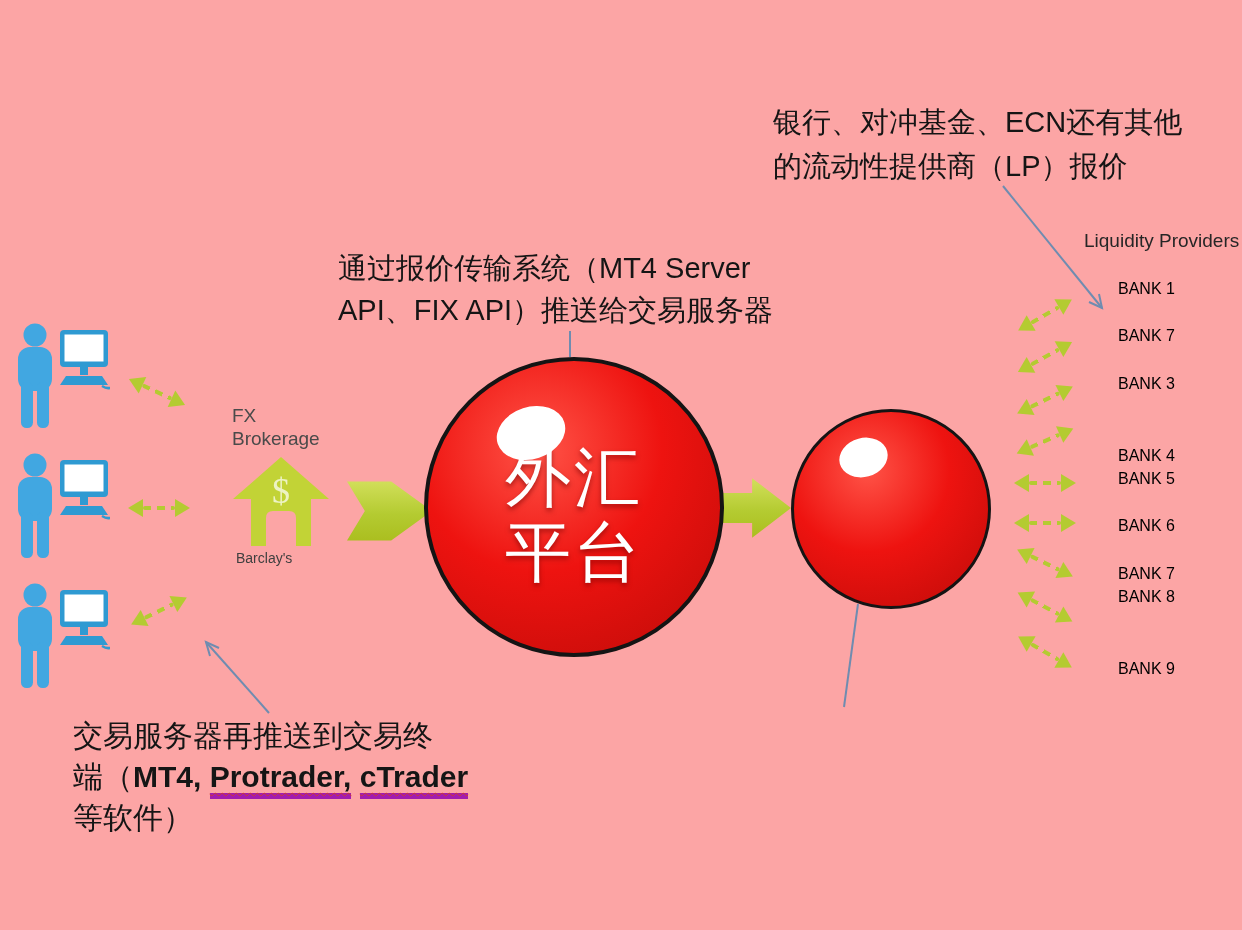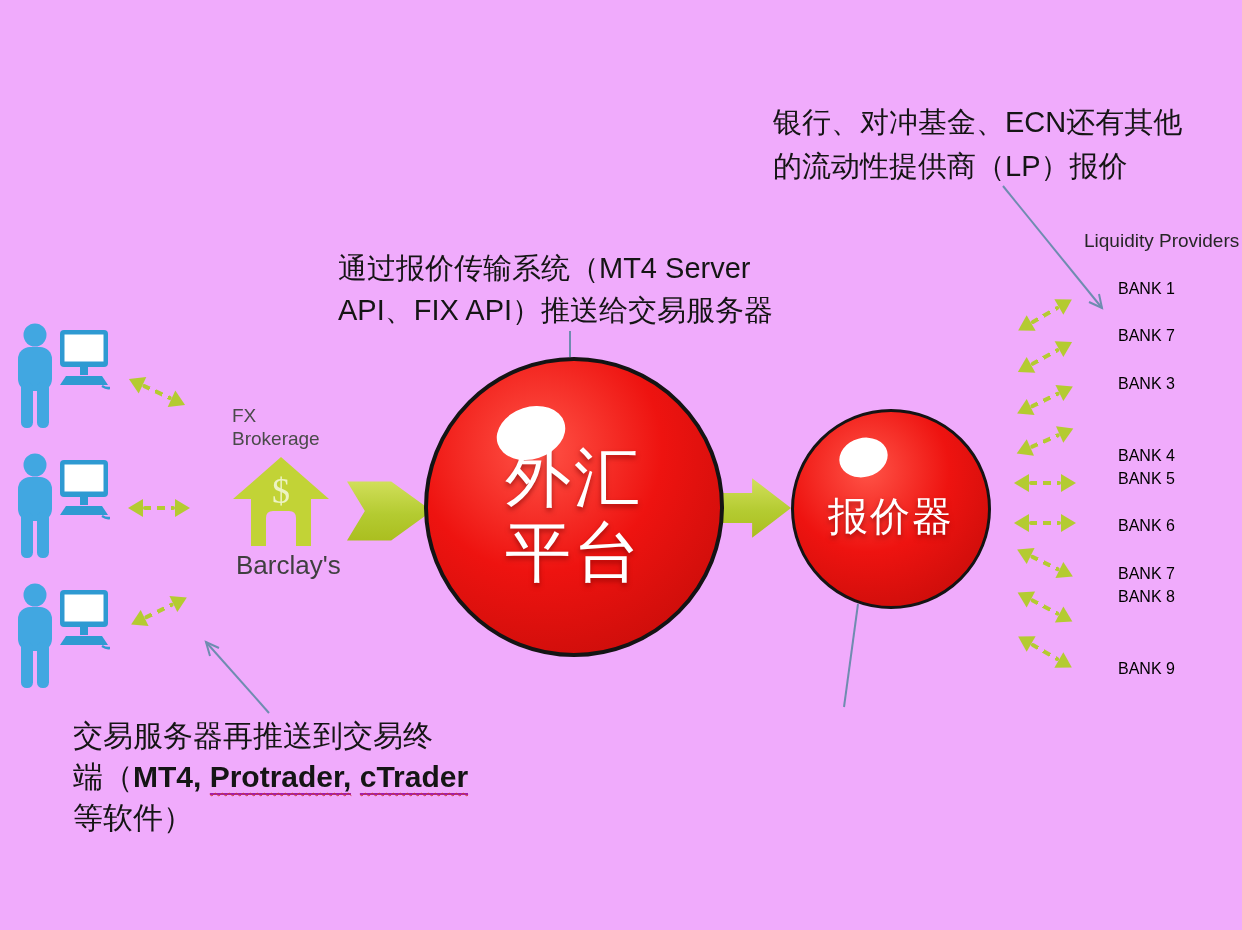--- a/index.html
+++ b/index.html
@@ -1,37 +1,37 @@
 <!DOCTYPE html>
 <html style="--red: #ee1310; --red-dark: #c40c09; --green: #b4cb31; --orange-dark: #ea8d18; --orange-border: #d07d15; --blue-line: #6f8cb0; --squiggle: #cf3a2c;"><head>
 <meta charset="utf-8">
 <style>
   html,body{margin:0;padding:0;background:#ffffff;}
-  #canvas{position:relative;width:1242px;height:930px;background:#f0abfc;overflow:hidden;
+  #canvas{position:relative;width:1242px;height:930px;background:#fca5a5;overflow:hidden;
           font-family:"Liberation Sans","DejaVu Sans",sans-serif;}
 
   
   .note{position:absolute;color:#151515;z-index:7;}
   .note .ln{white-space:nowrap;}
   #note-top-right{left:773px;top:100px;font-size:29px;line-height:44px;}
   #note-quote-feed{left:338px;top:247px;font-size:29px;line-height:42px;}
   #note-terminal{left:73px;top:715px;font-size:30px;line-height:41px;}
   #note-orderbook{left:653px;top:719px;font-size:30px;line-height:41px;}
   .eng-b{font-weight:bold;}
-  .uword{font-weight:bold;border-bottom:2px solid #a21caf;
+  .uword{font-weight:bold;border-bottom:6px solid #a21caf;
          text-decoration:underline wavy var(--squiggle) 1px;text-underline-offset:5px;}
 
   
   .user-station{position:absolute;left:8px;width:102px;height:112px;z-index:2;}
 
   
   #brokerage{position:absolute;left:226px;top:404px;width:120px;height:175px;z-index:2;}
   .brok-title{position:absolute;left:6px;top:0;font-size:19px;line-height:23px;color:#4a4a4a;}
   .brok-house{position:absolute;left:0;top:52px;width:110px;height:92px;}
-  .brok-name{position:absolute;left:10px;top:146px;font-size:26px;color:#3f3f3f;}
+  .brok-name{position:absolute;left:10px;top:146px;font-size:14px;color:#3f3f3f;}
 
   
   .sphere{position:absolute;border-radius:50%;z-index:3;
           background:radial-gradient(circle at 38% 30%, #ff5347 0%, var(--red) 45%, var(--red-dark) 92%);
           display:flex;align-items:center;justify-content:center;}
   #sphere-platform{left:424px;top:357px;width:292px;height:292px;border:4px solid #141414;}
   #sphere-quoter{left:791px;top:409px;width:194px;height:194px;border:3px solid #141414;}
   .sphere .shine{position:absolute;background:#fff;border-radius:50%;}
   #sphere-platform .shine{left:68px;top:46px;width:70px;height:52px;transform:rotate(-18deg);}
   #sphere-quoter .shine{left:45px;top:26px;width:49px;height:39px;transform:rotate(-15deg);}
@@ -182,21 +182,20 @@
       <div>平台</div>
     </div>
   </div>
 
   
   <div class="block-arrow" id="arrow-to-quoter"></div>
 
   
   <div class="sphere" id="sphere-quoter">
     <span class="shine"></span>
-    <div class="sphere-label">报价器</div>
   </div>
 
   
   <div class="darrow" style="left:1014px;top:304px;transform:rotate(-30deg)">
       <i class="dline"></i>
     </div>
   <div class="darrow" style="left:1014px;top:346px;transform:rotate(-29deg)">
       <i class="dline"></i>
     </div>
   <div class="darrow" style="left:1014px;top:389px;transform:rotate(-26deg)">

